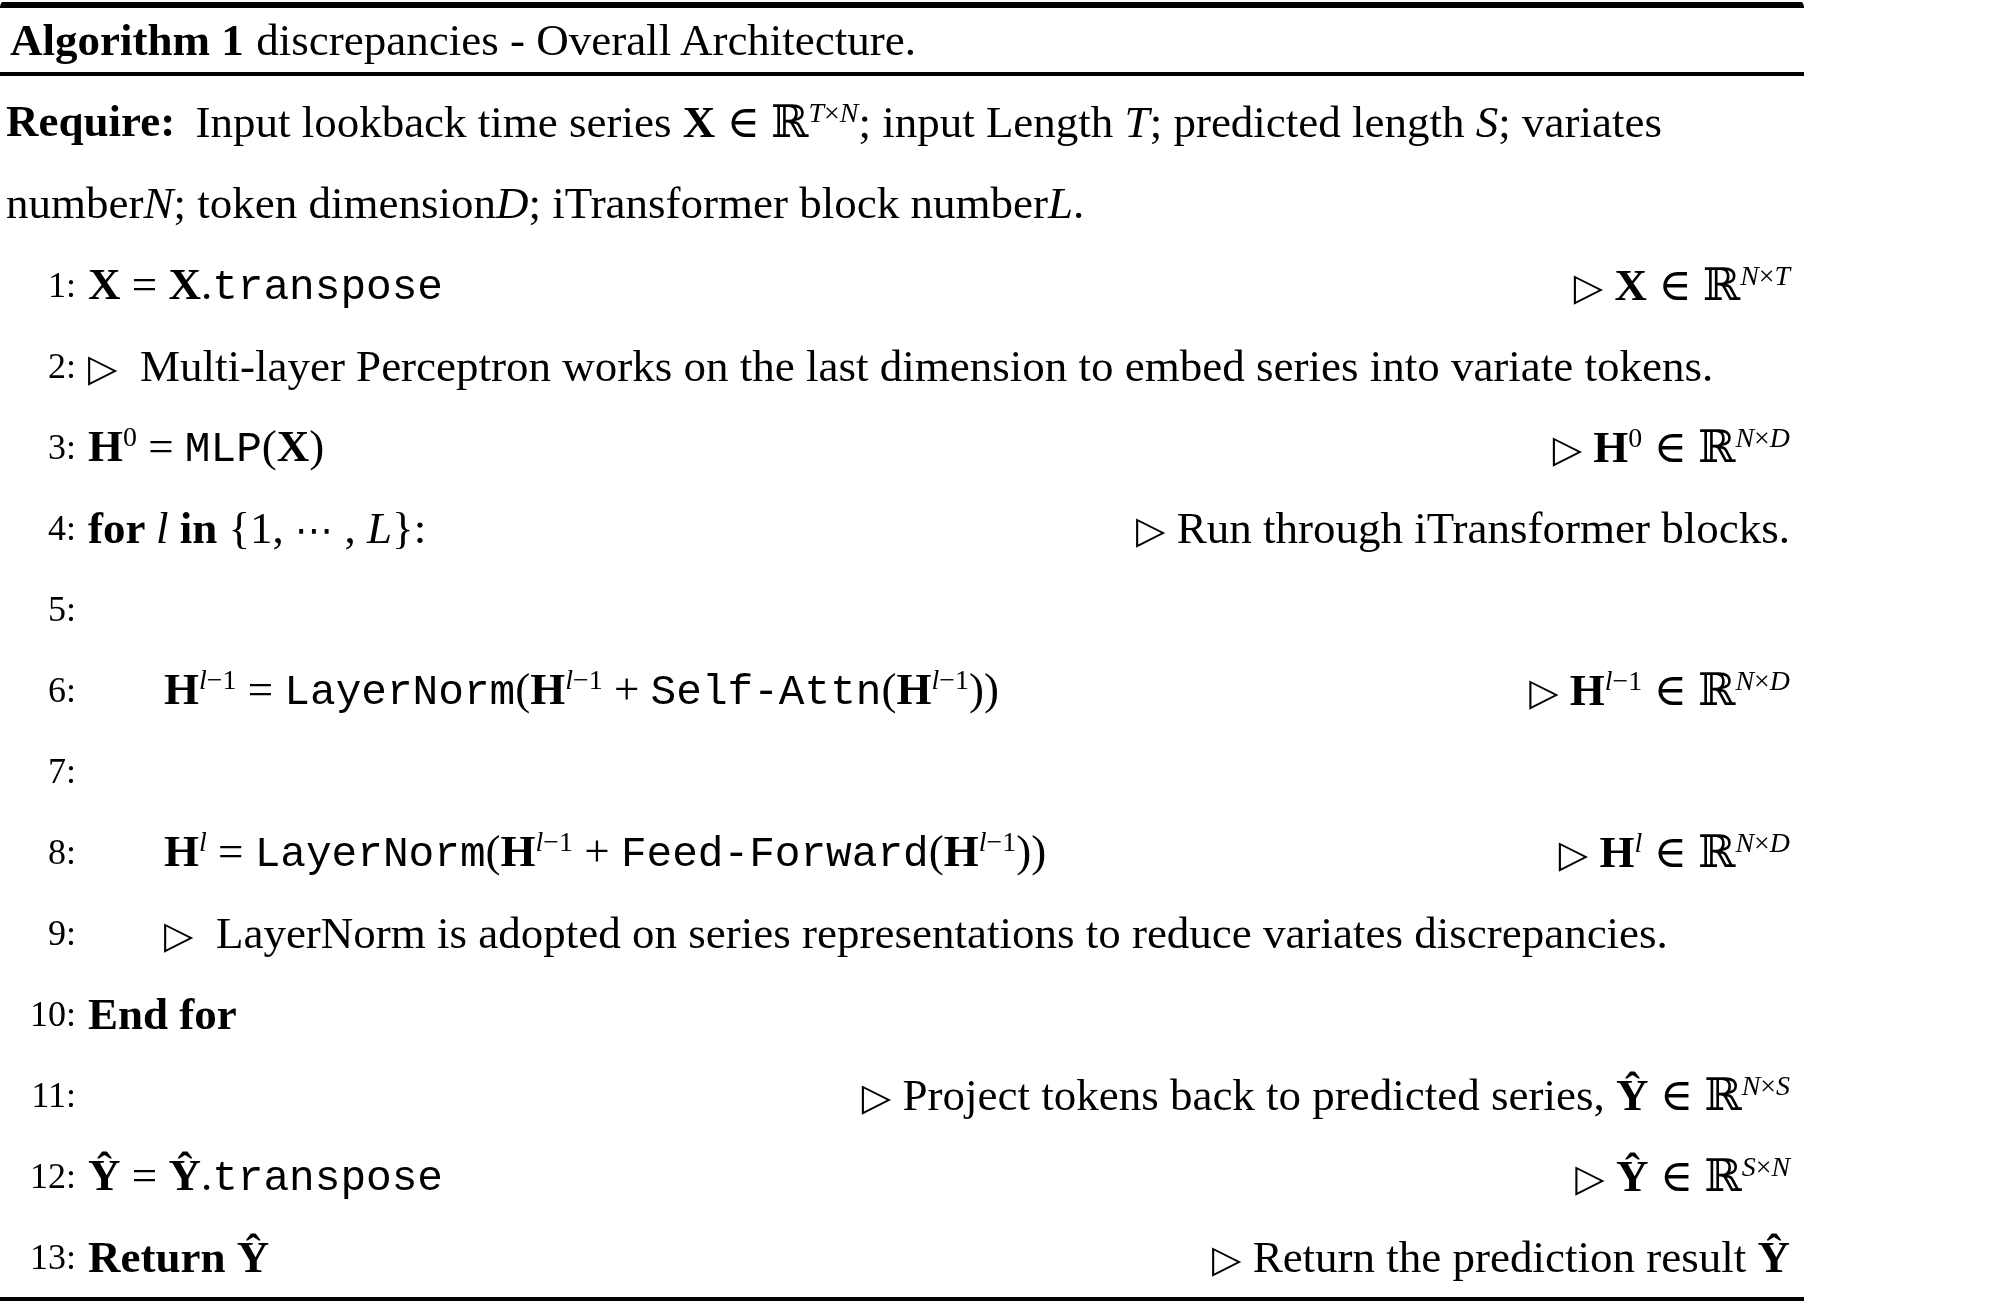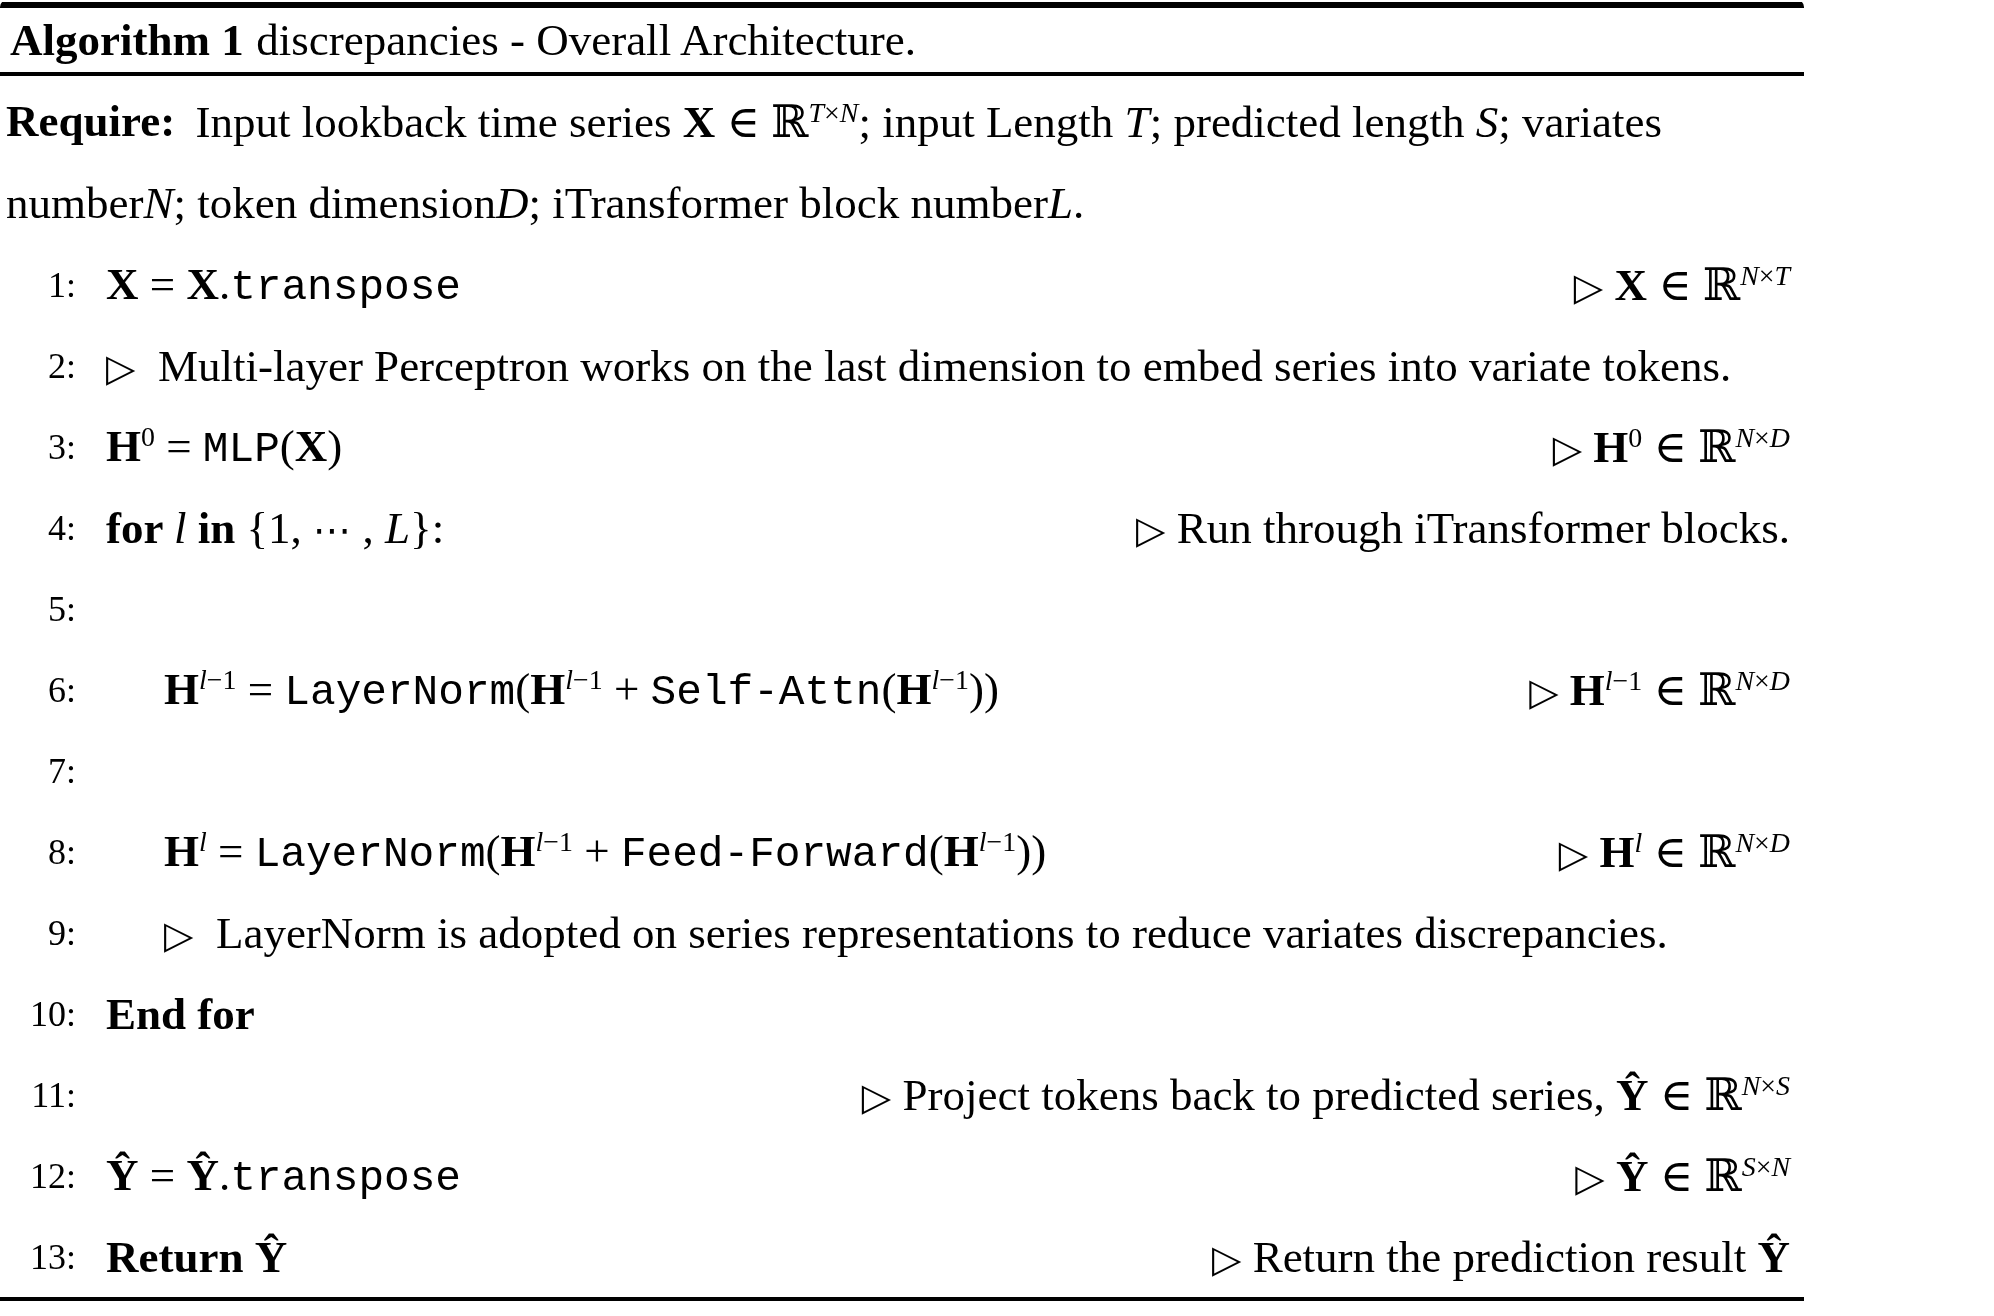--- a/index.html
+++ b/index.html
@@ -13,21 +13,21 @@
   .rule-head{height:4px;}
   .rule-bottom{height:4px;}
   .header{height:64px;display:flex;align-items:center;padding-left:10px;white-space:nowrap;}
   .header-title{margin-left:0.28em;}
   .require{padding-top:4px;}
   .req-line{height:82px;display:flex;align-items:center;padding-left:6px;white-space:nowrap;}
   .req-rest{margin-left:0.45em;}
   .req-line2{}
   .algo-row{height:81px;display:flex;align-items:center;padding-right:14px;white-space:nowrap;}
   .num{flex:0 0 76px;text-align:right;font-size:36px;}
-  .body{margin-left:30px;}
+  .body{margin-left:12px;}
   .row-indent .body{margin-left:88px;}
   .comment{margin-left:auto;text-align:center;}
   .b{font-weight:700;}
   .i{font-style:italic;}
   .m{font-family:"Liberation Mono","DejaVu Sans Mono",monospace;font-size:0.95em;}
   .s{font-size:0.62em;vertical-align:0.55em;}
   .sym{font-family:"DejaVu Sans","Liberation Sans",sans-serif;font-size:0.85em;}
 </style>
 </head>
 <body>

